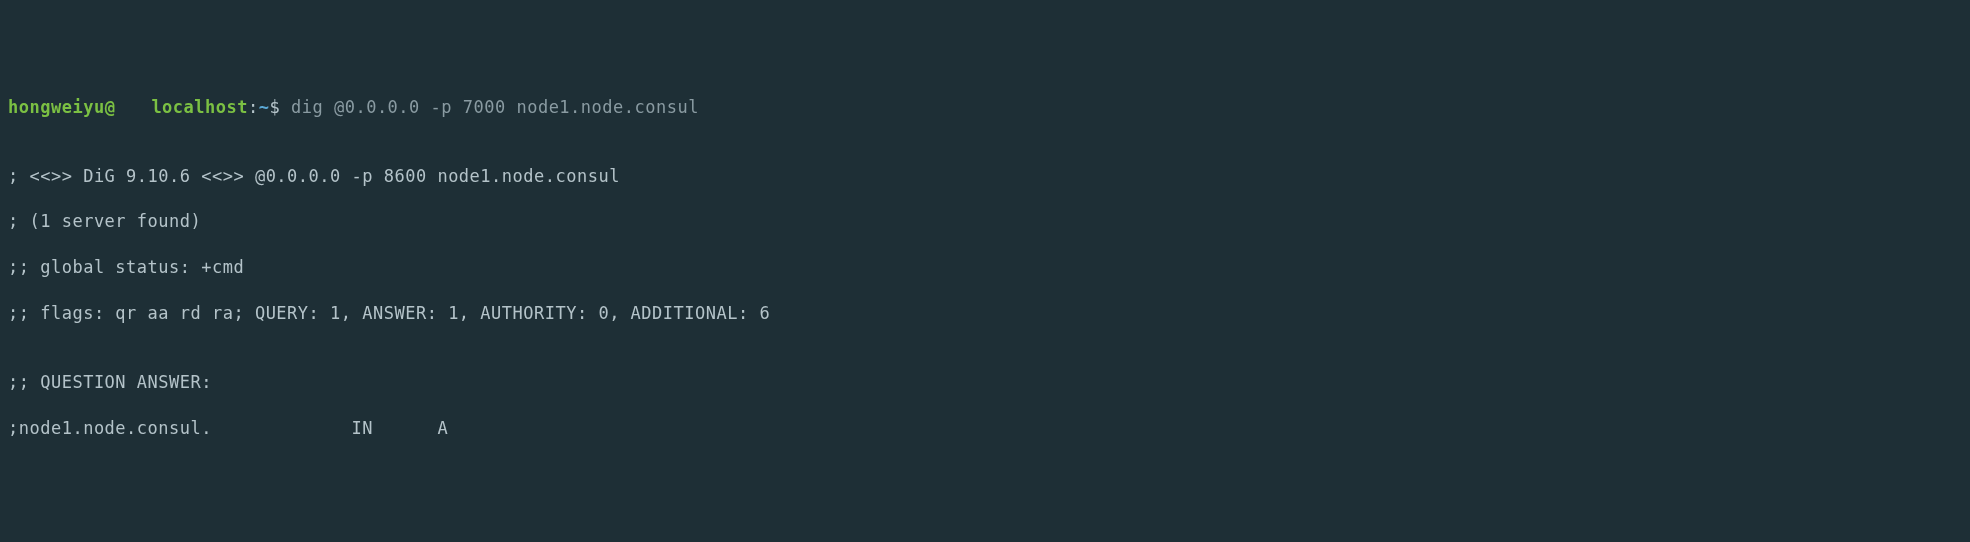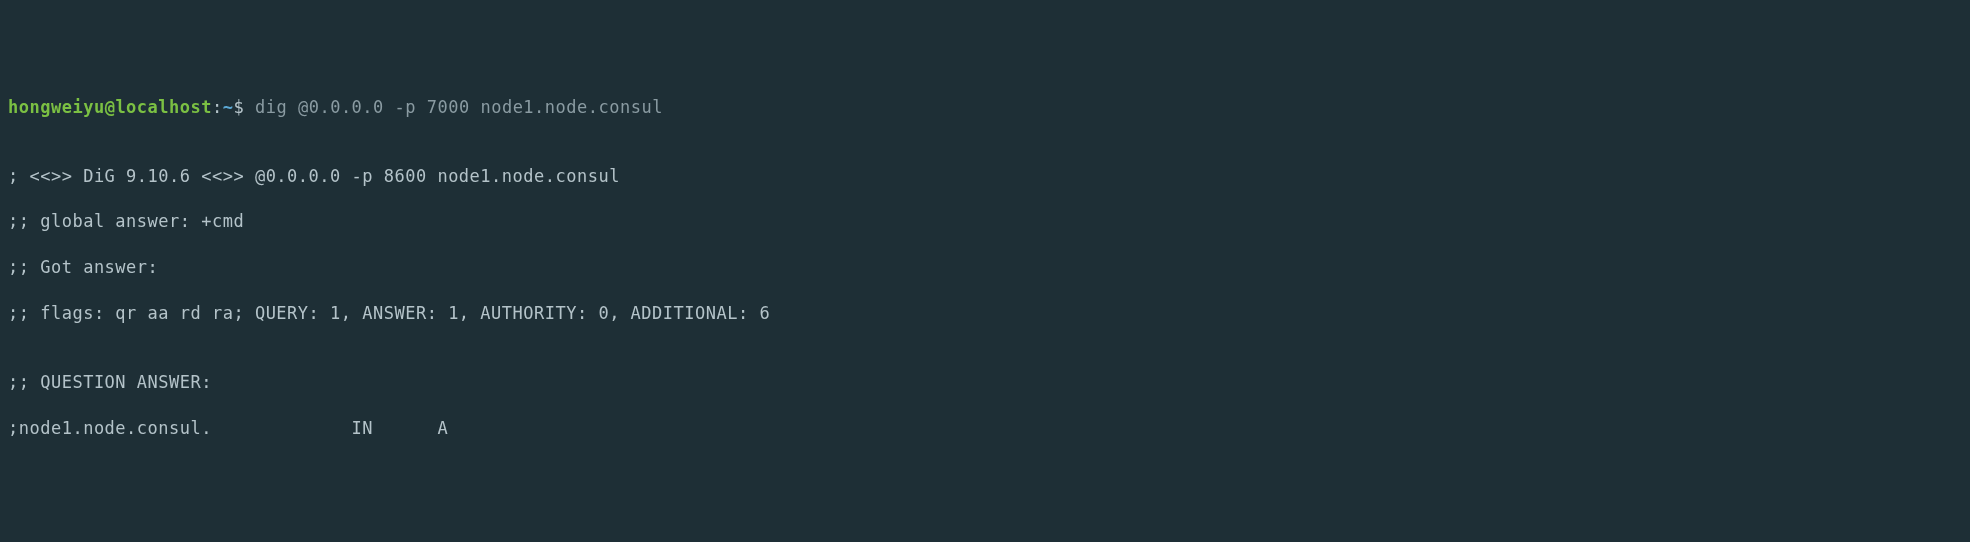--- a/index.html
+++ b/index.html
@@ -17,20 +17,21 @@
       white-space: pre;
       letter-spacing: 0.5px;
     }
     .prompt-user {
       color: #7bc043;
       font-weight: bold;
     }
     .prompt-host {
       color: #7bc043;
       font-weight: bold;
+      margin-left: 36px;
     }
     .prompt-colon {
       color: #b4c3c9;
     }
     .prompt-path {
       color: #5ba8d4;
       font-weight: bold;
     }
     .prompt-dollar {
       color: #b4c3c9;
@@ -46,22 +47,22 @@
     }
   </style>
 </head>
 <body>
 
 
 
 <div><span class="line"><span class="prompt-user">hongweiyu</span><span class="prompt-user">@</span><span class="prompt-host">localhost</span><span class="prompt-colon">:</span><span class="prompt-path">~</span><span class="prompt-dollar">$</span> <span class="command">dig @0.0.0.0 -p 7000 node1.node.consul</span></span>
 <span class="line output"></span>
 <span class="line output">; &lt;&lt;&gt;&gt; DiG 9.10.6 &lt;&lt;&gt;&gt; @0.0.0.0 -p 8600 node1.node.consul</span>
-<span class="line output">;; global answer: +cmd</span>
-<span class="line output">;; Got answer:</span>
+<span class="line output">; (1 server found)</span>
+<span class="line output">;; global status: +cmd</span>
 <span class="line output">;; flags: qr aa rd ra; QUERY: 1, ANSWER: 1, AUTHORITY: 0, ADDITIONAL: 6</span>
 <span class="line output"></span>
 <span class="line output">;; QUESTION ANSWER:</span>
 <span class="line output">;node1.node.consul.             IN      A</span>
 <span class="line output"></span>
 
 
 <span class="line output"></span>
 
 

